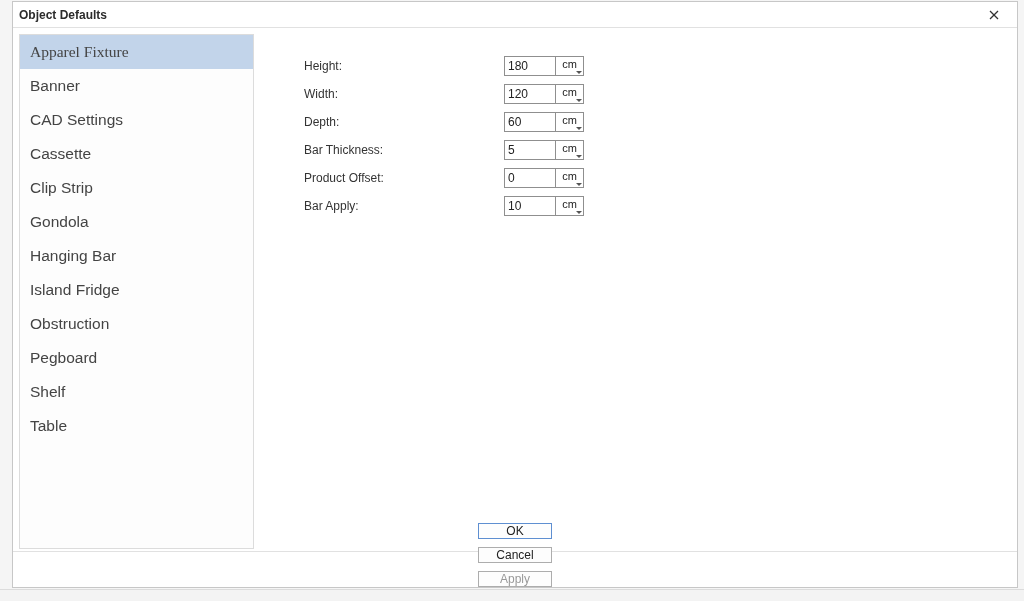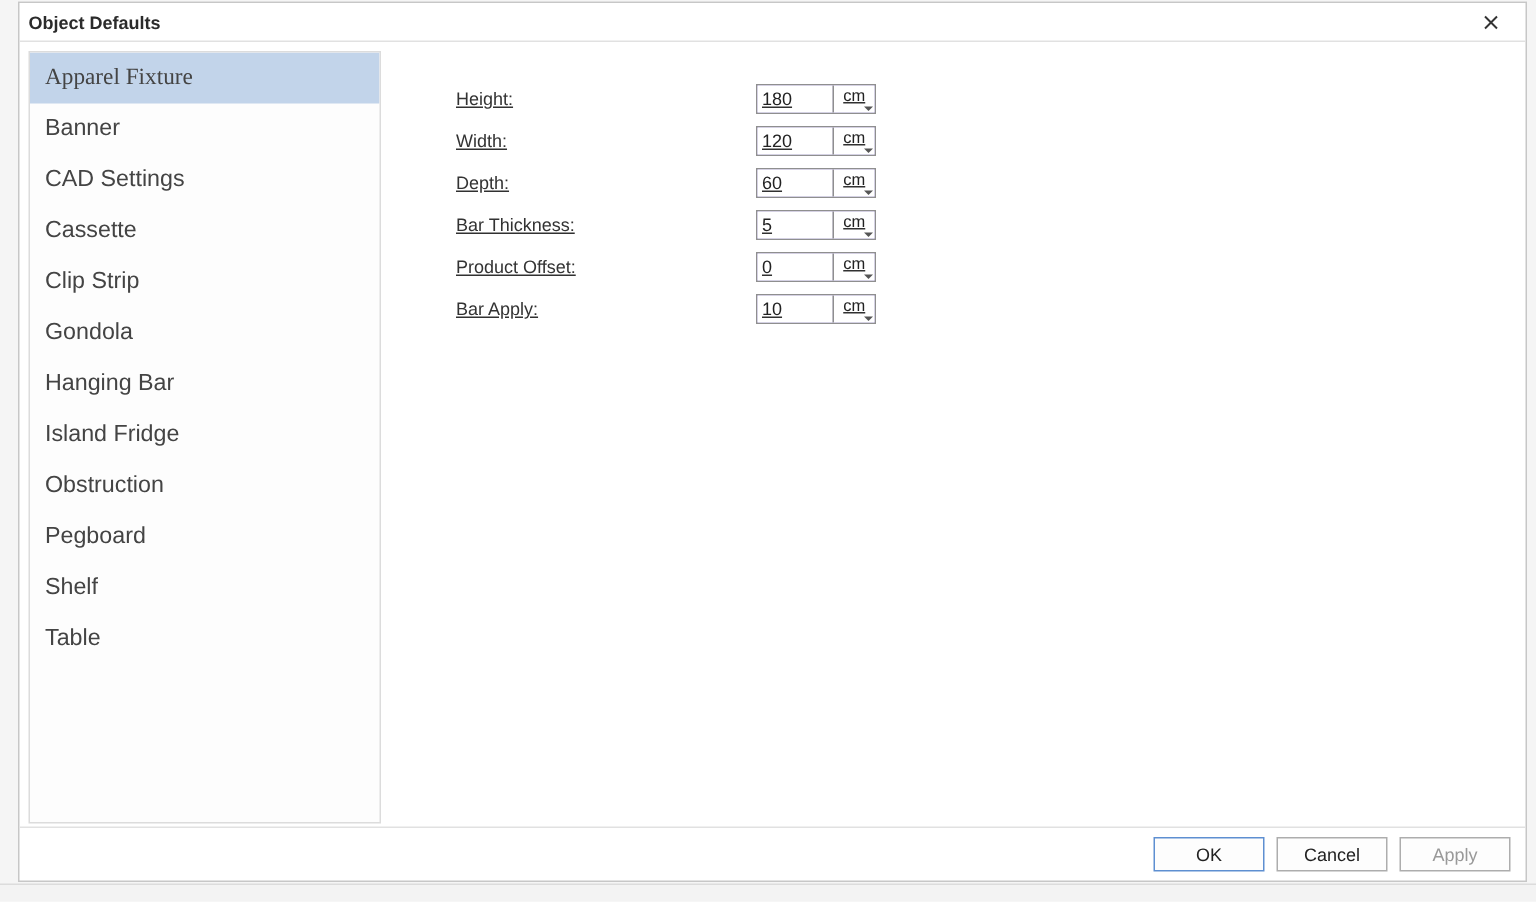--- a/index.html
+++ b/index.html
@@ -69,38 +69,37 @@
       white-space: nowrap;
     }
     .sidebar-item.selected {
       background: #c2d4ea;
       font-family: Liberation Serif, serif;
     }
 
     .pane {
       flex: 1;
       padding: 28px 10px 10px 50px;
-      text-decoration: underline;
     }
     .field {
       display: flex;
       align-items: center;
       margin-bottom: 8px;
       font-size: 12px;
       color: #333;
     }
     .field-label {
       width: 200px;
     }
     .field-input {
       display: flex;
       width: 80px;
       height: 20px;
       border: 1px solid #8f8f8f;
-      background: #c4b5fd;
+      background: #14b8a6;
       font-size: 12px;
     }
     .field-input .value {
       flex: 1;
       padding: 1px 3px;
       border: none;
       outline: none;
       min-width: 0;
       font-family: inherit;
       font-size: 12px;
@@ -129,20 +128,21 @@
     }
 
     .buttonbar {
       height: 36px;
       border-top: 1px solid #e1e1e1;
       display: flex;
       align-items: center;
       justify-content: flex-end;
       gap: 8px;
       padding: 0 10px;
+      flex-direction: column;
     }
     .btn {
       min-width: 74px;
       height: 23px;
       background: #fdfdfd;
       border: 1px solid #adadad;
       font-size: 12px;
       color: #222;
       padding: 0 14px;
       cursor: pointer;

